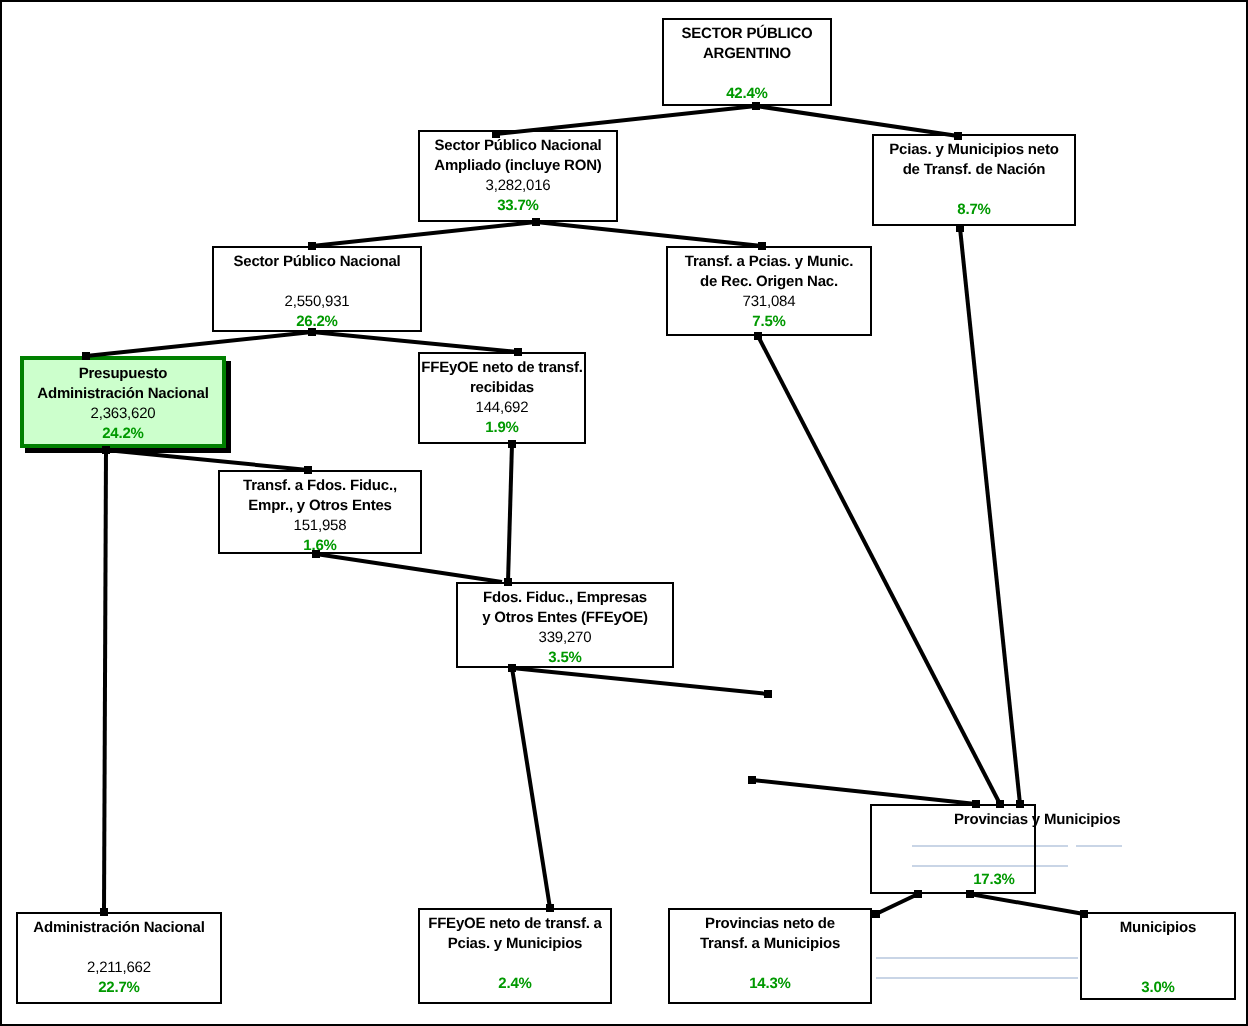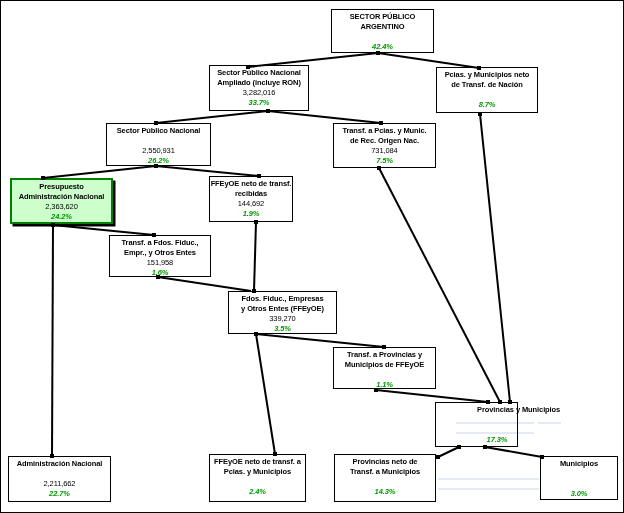--- a/index.html
+++ b/index.html
@@ -8,21 +8,21 @@
     position:relative;width:622px;height:511px;border:1px solid #000;
     background:#fff;overflow:hidden;
   }
   .box{
     position:absolute;box-sizing:border-box;border:1.5px solid #000;background:#fff;
     text-align:center;padding-top:2px;z-index:2;
   }
   .box div{height:10px;line-height:10px;font-size:7.5px;letter-spacing:-0.1px;white-space:nowrap;overflow:visible;}
   .box .t{font-weight:bold;color:#000;}
   .box .v{font-weight:normal;color:#000;}
-  .box .p{font-weight:bold;color:#009900;font-style:italic;}
+  .box .p{font-weight:bold;color:#009900;}
   .box.highlight{
     background:#ccffcc;border:2px solid #008000;
     box-shadow:2.5px 2.5px 0 0 #000;
   }
   .box.transparent{background:transparent;}
   svg.layer{position:absolute;left:0;top:0;z-index:3;pointer-events:none;}
   svg.gridlayer{position:absolute;left:0;top:0;z-index:1;pointer-events:none;}
 </style>
 </head>
 <body>
@@ -30,21 +30,21 @@
 <div id="canvas">
 
   <svg class="gridlayer" width="622" height="511" viewBox="0 0 622 511">
     <line x1="455" y1="422" x2="533" y2="422" stroke="#c9d5e6" stroke-width="1"></line>
     <line x1="537" y1="422" x2="560" y2="422" stroke="#c9d5e6" stroke-width="1"></line>
     <line x1="455" y1="432" x2="533" y2="432" stroke="#c9d5e6" stroke-width="1"></line>
     <line x1="437" y1="478" x2="538" y2="478" stroke="#c9d5e6" stroke-width="1"></line>
     <line x1="437" y1="488" x2="538" y2="488" stroke="#c9d5e6" stroke-width="1"></line>
   </svg>
 
-  <div class="box" style="left:330px;top:8px;width:103px;height:44px;">
+  <div class="box" style="left:330px;top:8px;width:85px;height:44px;">
     <div class="t">SECTOR PÚBLICO</div>
     <div class="t">ARGENTINO</div>
     <div class="v"></div>
     <div class="p">42.4%</div>
   </div>
 
   <div class="box" style="left:208px;top:64px;width:100px;height:46px;">
     <div class="t">Sector Público Nacional</div>
     <div class="t">Ampliado (incluye RON)</div>
     <div class="v">3,282,016</div>
@@ -93,26 +93,20 @@
     <div class="p">1.6%</div>
   </div>
 
   <div class="box" style="left:203px;top:290px;width:109px;height:43px;margin-left:24px;">
     <div class="t">Fdos. Fiduc., Empresas</div>
     <div class="t">y Otros Entes (FFEyOE)</div>
     <div class="v">339,270</div>
     <div class="p">3.5%</div>
   </div>
 
-  <div class="box" style="left:332px;top:346px;width:103px;height:42px;">
-    <div class="t">Transf. a Provincias y</div>
-    <div class="t">Municipios de FFEyOE</div>
-    <div class="v"></div>
-    <div class="p">1.1%</div>
-  </div>
 
   <div class="box transparent" style="left:434px;top:401px;width:83px;height:45px;padding-left:41px;">
     <div class="t">Provincias y Municipios</div>
     <div class="t"></div>
     <div class="v"></div>
     <div class="p">17.3%</div>
   </div>
 
   <div class="box" style="left:7px;top:455px;width:103px;height:46px;">
     <div class="t">Administración Nacional</div>

